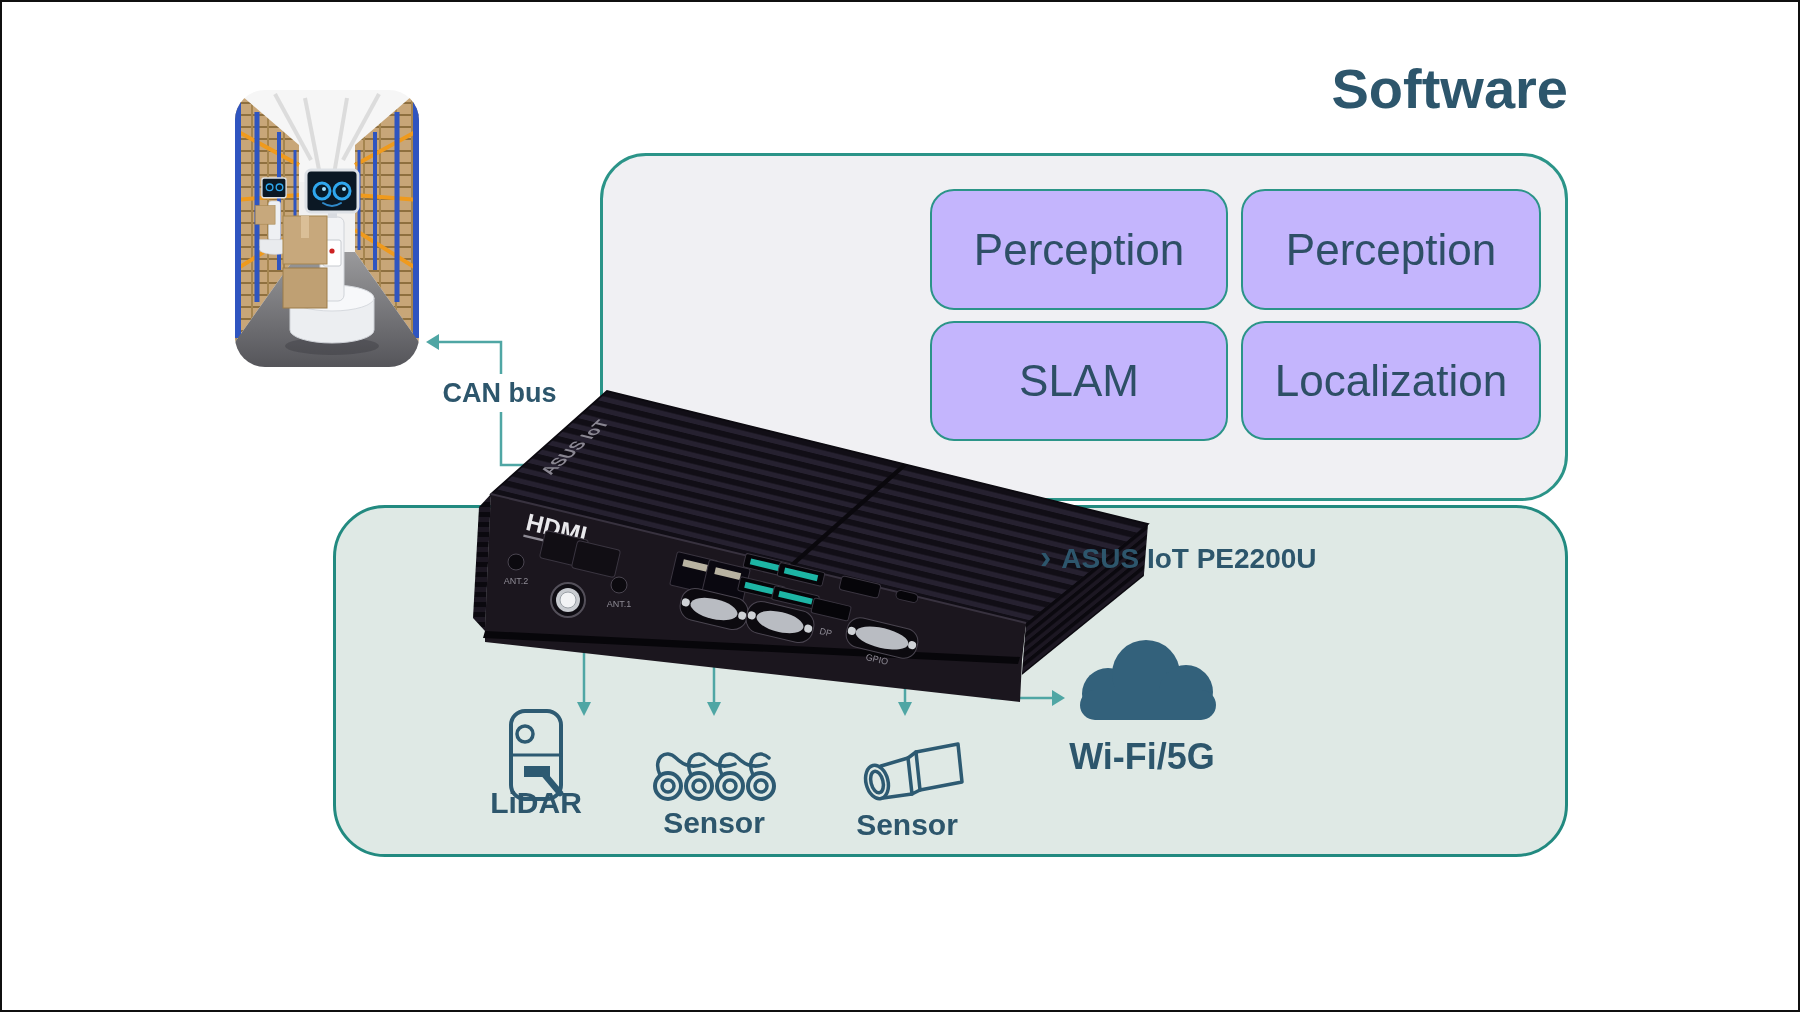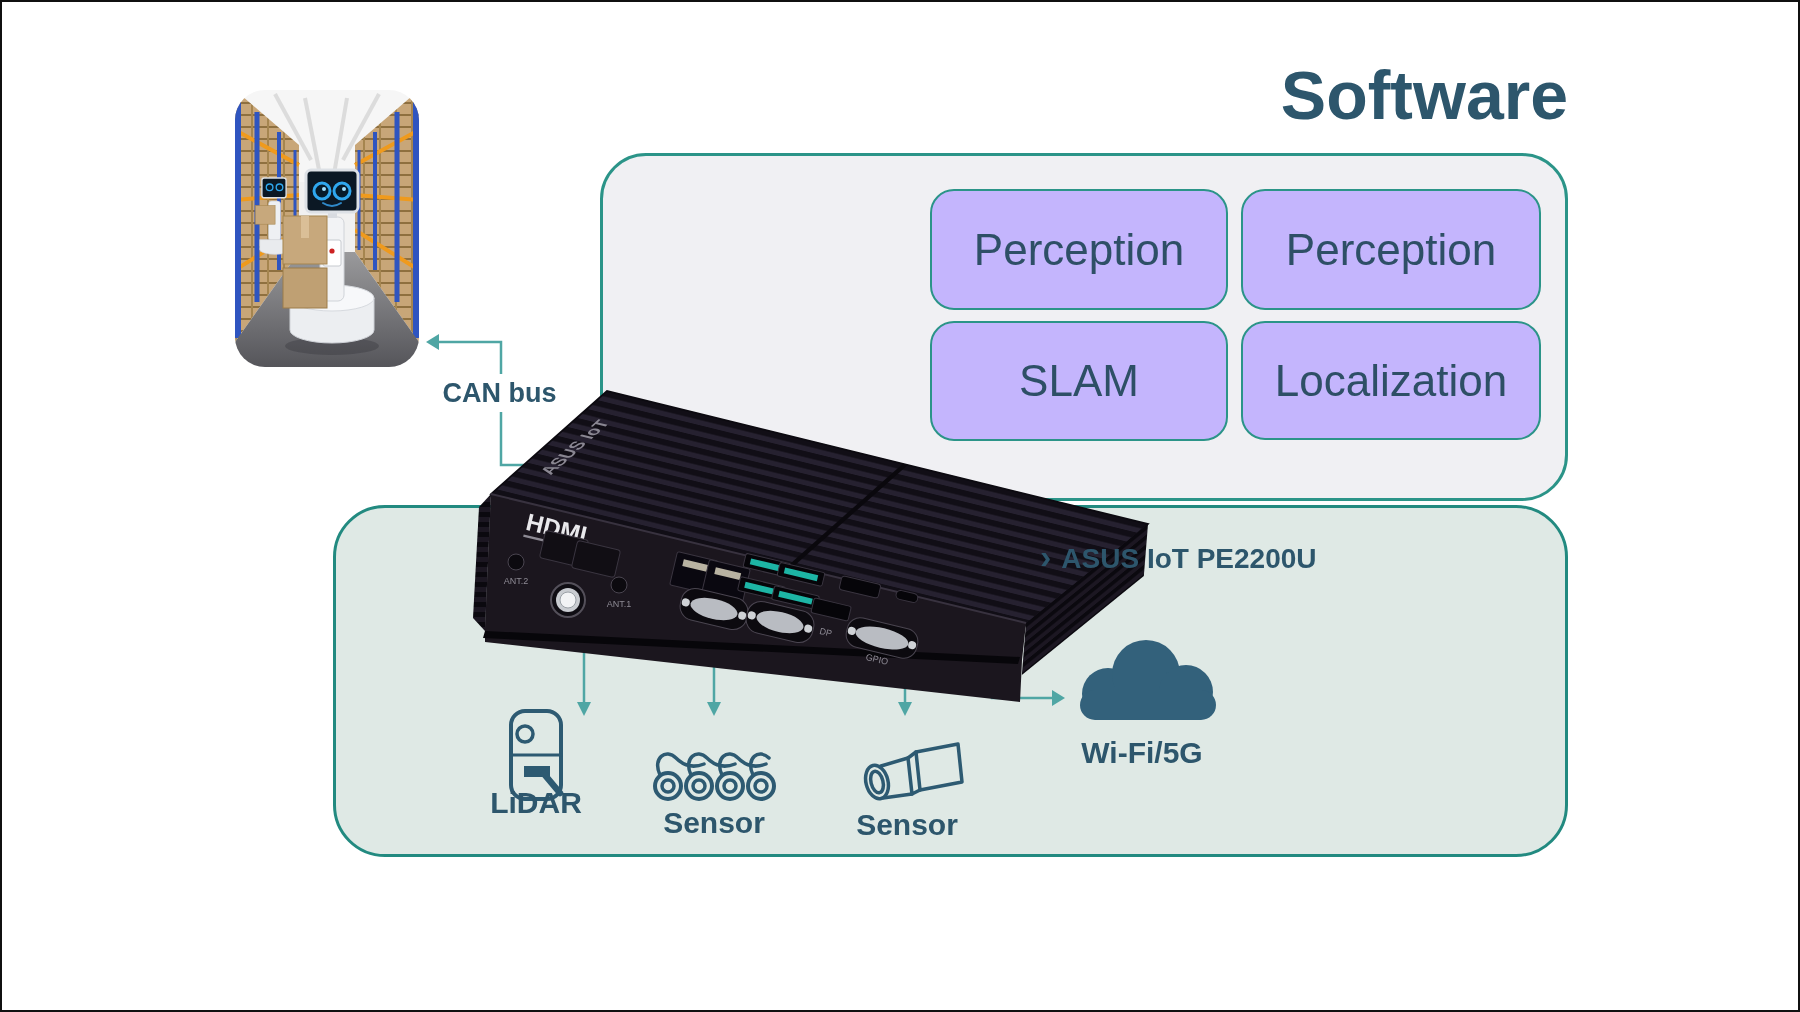--- a/index.html
+++ b/index.html
@@ -1,19 +1,19 @@
 <!DOCTYPE html>
 <html><head>
 <meta charset="utf-8">
 <style>
   html,body{margin:0;padding:0;background:#888;}
   .stage{position:relative;width:1800px;height:1012px;background:#ffffff;
          border:2px solid #101010;box-sizing:border-box;overflow:hidden;
          font-family:"Liberation Sans", sans-serif;}
-  .title{position:absolute;font-weight:bold;font-size:68px;color:#2d566c;}
+  .title{position:absolute;font-weight:bold;font-size:56px;color:#2d566c;}
   #software-title{left:1000px;top:54px;width:566px;text-align:right;}
   #hardware-title{left:1000px;top:872px;width:566px;text-align:right;}
   .sw-panel{position:absolute;left:598px;top:151px;width:968px;height:348px;
             background:#f0f0f3;border:3px solid #2b9488;border-radius:46px;box-sizing:border-box;z-index:1;}
   .hw-panel{position:absolute;left:331px;top:503px;width:1235px;height:352px;
             background:#dfe9e5;border:3px solid #228a80;border-radius:52px;box-sizing:border-box;z-index:1;}
   .module-btn{position:absolute;border:2.5px solid #2b9488;border-radius:24px;background:#c4b5fd;
               display:flex;align-items:center;justify-content:center;
               font-size:44px;color:#2e4f66;box-sizing:border-box;}
   #module-0{left:327px;top:33px;width:298px;height:121px;}
@@ -25,21 +25,21 @@
   .photo{position:absolute;left:233px;top:88px;width:184px;height:277px;border-radius:30px;
          overflow:hidden;z-index:4;}
   .conn-label{position:absolute;z-index:5;color:#2d566c;font-weight:bold;}
   #canbus-label{left:425px;top:376px;width:145px;text-align:center;font-size:27px;background:#ffffff;}
   #device-label{left:1038px;top:541px;display:flex;align-items:center;gap:10px;font-size:28px;}
   #device-label .chev{font-size:34px;line-height:28px;transform:translateY(-3px);}
   .icon-label{position:absolute;z-index:5;color:#2d566c;font-weight:bold;font-size:30px;text-align:center;}
   #lidar-label{left:464px;top:784px;width:140px;}
   #sensor-label{left:642px;top:804px;width:140px;}
   #camera-label{left:835px;top:806px;width:140px;}
-  #wifi-label{left:1050px;top:734px;width:180px;font-size:30px;}
+  #wifi-label{left:1050px;top:734px;width:180px;font-size:36px;}
   .icon-svg{position:absolute;z-index:4;}
 </style>
 </head>
 <body>
 
 <div class="stage">
 
   <div class="sw-panel">
     <div class="module-btn" id="module-0">
         <span>Perception</span>

